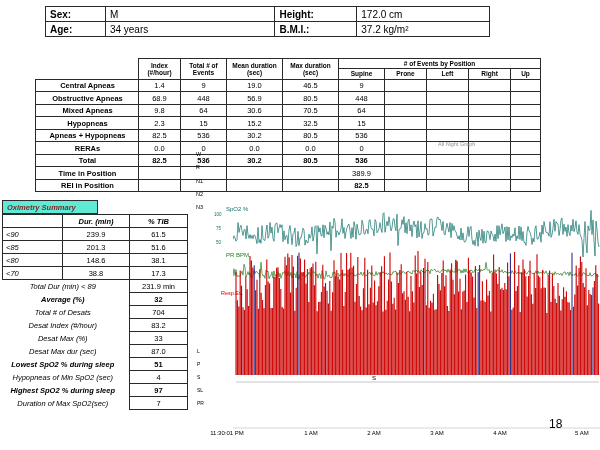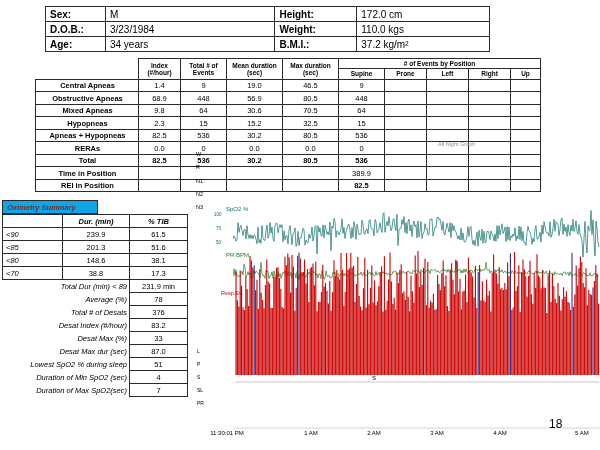--- a/index.html
+++ b/index.html
@@ -14,28 +14,28 @@
   #demo .dl{font-weight:bold;}
   
   #events{left:35px;top:58px;font-size:7.5px;text-align:center;}
   #events th{font-size:6.5px;font-weight:bold;white-space:normal;line-height:1.15;padding:1px 1px;}
   #events td{height:12.5px;padding:0 2px;}
   #events .lbl{text-align:center;font-weight:bold;padding-left:3px;}
   #events .boldrow td{font-weight:bold;}
   #events .b{font-weight:bold;}
   
   #oxi-title{position:absolute;left:2px;top:200px;width:96px;height:14px;border:1px solid #2a2a2a;
-    background:#0ea5e9;color:#7a2a2a;font-weight:bold;font-style:italic;font-size:7.5px;
+    background:#5eead4;color:#7a2a2a;font-weight:bold;font-style:italic;font-size:7.5px;
     line-height:13px;padding-left:4px;}
   #oxi{left:2px;top:214px;font-size:7.5px;}
-  #oxi td{height:13px;padding:0 2px;text-align:center;border-radius:6px;}
+  #oxi td{height:13px;padding:0 8px;text-align:center;border-radius:6px;}
   #oxi .thl{font-style:italic;text-align:left;padding-left:3px;}
   #oxi .hdr{font-style:italic;font-weight:bold;}
-  #oxi .sl{border:none;font-style:italic;text-align:right;padding-left:2px;}
-  #oxi .boldrow td{font-weight:normal;}
+  #oxi .sl{border:none;font-style:italic;text-align:center;padding-left:2px;}
+  #oxi .boldrow td{font-weight:bold;}
   
   .glabel{position:absolute;font-size:5.5px;color:#000;}
   .teal{color:#0f7068;}
   .green{color:#1e7e1e;}
   .red{color:#c00000;}
   #graph-title{position:absolute;left:438px;top:141px;font-size:5.5px;color:#8f8f8f;}
   .scale{position:absolute;font-size:4.5px;}
   .xtick{position:absolute;top:430px;font-size:6px;text-align:center;width:60px;}
   #page-num{position:absolute;left:549px;top:417px;font-size:12px;}
   #pos-marker{position:absolute;left:372px;top:375px;font-size:6px;}
@@ -52,26 +52,20 @@
       <col style="width:133px">
     </colgroup>
   <tbody>
   <tr>
     <td class="dl">Sex:</td>
     <td>M</td>
     <td class="dl">Height:</td>
     <td>172.0 cm</td>
   </tr>
   <tr>
-    <td class="dl">D.O.B.:</td>
-    <td>3/23/1984</td>
-    <td class="dl">Weight:</td>
-    <td>110.0 kgs</td>
-  </tr>
-  <tr>
     <td class="dl">Age:</td>
     <td>34 years</td>
     <td class="dl">B.M.I.:</td>
     <td>37.2 kg/m²</td>
   </tr>
   </tbody>
 </table>
 
 <table id="events">
   <colgroup>
@@ -248,45 +242,49 @@
         <td class="thl">&lt;70</td>
         <td>38.8</td>
         <td>17.3</td>
       </tr>
   <tr>
         <td class="sl" colspan="2">Total Dur (min) &lt; 89</td>
         <td>231.9 min</td>
       </tr>
   <tr class="boldrow">
         <td class="sl" colspan="2">Average (%)</td>
-        <td>78</td>
+        <td>32</td>
       </tr>
   <tr>
         <td class="sl" colspan="2">Total # of Desats</td>
-        <td>376</td>
+        <td>704</td>
       </tr>
   <tr>
         <td class="sl" colspan="2">Desat Index (#/hour)</td>
         <td>83.2</td>
       </tr>
   <tr>
         <td class="sl" colspan="2">Desat Max (%)</td>
         <td>33</td>
       </tr>
   <tr>
         <td class="sl" colspan="2">Desat Max dur (sec)</td>
         <td>87.0</td>
       </tr>
   <tr class="boldrow">
         <td class="sl" colspan="2">Lowest SpO2 % during sleep</td>
         <td>51</td>
       </tr>
   <tr>
-        <td class="sl" colspan="2">Duration of Min SpO2  (sec)</td>
+        <td class="sl" colspan="2">Hypopneas of Min SpO2  (sec)</td>
         <td>4</td>
+      </tr>
+  <tr class="boldrow">
+        <td class="sl" colspan="2">Highest SpO2 % during sleep</td>
+        <td>97</td>
       </tr>
   <tr>
         <td class="sl" colspan="2">Duration of Max SpO2(sec)</td>
         <td>7</td>
       </tr>
   </tbody>
 </table>
 
 <div id="graph-title">All Night Graph</div>
 

